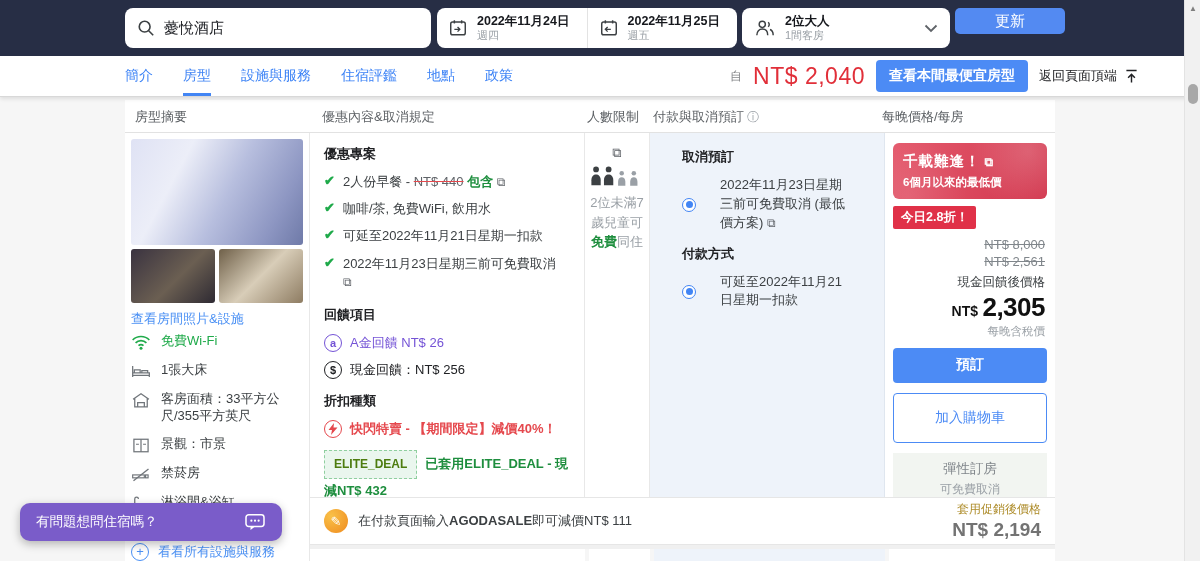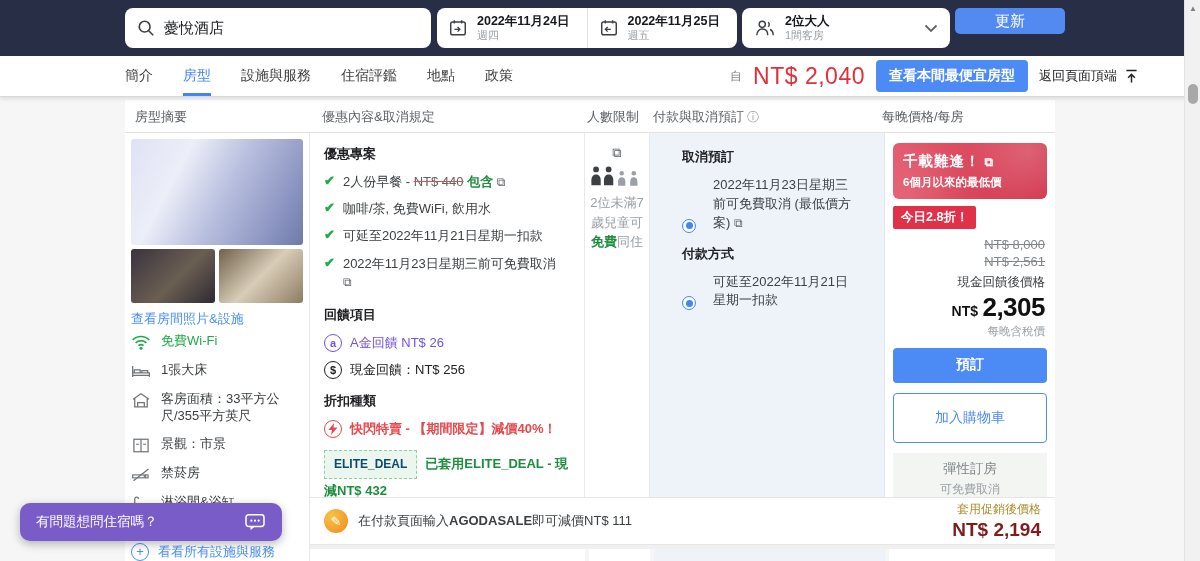--- a/index.html
+++ b/index.html
@@ -14,21 +14,21 @@
   .datebox+.datebox{border-left:1px solid #e3e3e3}
   .dtxt b{display:block;font-size:12.5px;color:#16181d;font-weight:700;line-height:1.25}
   .dtxt span{display:block;font-size:11px;color:#9aa0a6;line-height:1.2}
   .occbox{position:absolute;left:742px;top:8px;width:208px;height:40px;background:#fff;border-radius:8px;display:flex;align-items:center;gap:9px;padding:0 12px}
   .occbox .chev{margin-left:auto}
   .updatebtn{position:absolute;left:955px;top:8px;width:110px;height:26px;background:#538af2;border:none;border-radius:5px;color:#fff;font-size:15px;font-family:inherit;cursor:pointer}
 
   
   .tabbar{position:absolute;left:0;top:56px;width:1200px;height:41px;background:#fff;border-bottom:1px solid #d8d8d8;box-shadow:0 2px 4px rgba(0,0,0,.10);z-index:10}
   .tabs{position:absolute;left:125px;top:0;height:100%;display:flex;gap:30px}
-  .tab{height:100%;display:flex;align-items:center;font-size:14px;color:#404040;border-bottom:3px solid transparent;padding-top:3px;cursor:pointer}
+  .tab{height:100%;display:flex;align-items:center;font-size:14px;color:#3b82f6;border-bottom:3px solid transparent;padding-top:3px;cursor:pointer}
   .tab.active{color:#4285f4;border-bottom-color:#4285f4}
   .tabright{position:absolute;right:60px;top:0;height:100%;display:flex;align-items:center;gap:11px}
   .fromlbl{font-size:12px;color:#85878a}
   .fromprice{font-size:23px;color:#e12f39;letter-spacing:.5px}
   .cheapbtn{background:#4c8bf5;color:#fff;border:none;border-radius:4px;font-size:14px;font-weight:700;padding:7px 13px;font-family:inherit;cursor:pointer}
   .backtop{display:flex;align-items:center;gap:6px;font-size:13px;color:#202124;cursor:pointer}
 
   
   .content{position:absolute;left:125px;top:100px;width:930px}
   .thead{position:absolute;left:0;top:0;width:930px;height:33px;background:#fff;border-bottom:1px solid #e2e2e2}
@@ -70,30 +70,30 @@
   .badge{width:18px;height:18px;border-radius:50%;font-size:11px;font-weight:700;display:flex;align-items:center;justify-content:center;flex:0 0 18px}
   .badge.a{border:1.5px solid #7453d6;color:#7453d6}
   .badge.c{border:1.5px solid #202124;color:#202124}
   .rw .rt{font-size:13px}
   .rw.purple .rt{color:#7453d6}
   .rw.dark .rt{color:#202124}
   .flash{display:flex;gap:8px;align-items:center;margin-bottom:12px}
   .boltic{width:18px;height:18px;border:1.5px solid #e5484d;border-radius:50%;display:flex;align-items:center;justify-content:center;flex:0 0 18px}
   .flash .rt{font-size:13px;font-weight:700;color:#e5484d}
   .elite{font-size:13px;font-weight:700;color:#1e8e3e;line-height:1.9}
-  .elitetag{display:inline-block;background:#eaf6ee;border:1px dashed #8fcf9f;color:#0c4a6e;font-size:12px;font-weight:700;padding:2px 9px;border-radius:0;margin-right:8px}
+  .elitetag{display:inline-block;background:#eaf6ee;border:1px dashed #8fcf9f;color:#4d7c0f;font-size:12px;font-weight:700;padding:2px 9px;border-radius:0;margin-right:8px}
 
   
   .limitpop{font-size:13px;color:#5f6368;cursor:pointer}
   .persons{margin-top:4px}
   .limittxt{font-size:13px;color:#9aa0a6;line-height:1.5;padding:0 3px;margin-top:2px}
   .limittxt b{color:#1e8e3e}
 
   
-  .radio-row{display:flex;gap:17px;margin-bottom:12px;align-items:flex-end;cursor:pointer}
+  .radio-row{display:flex;gap:24px;margin-bottom:12px;align-items:center;cursor:pointer}
   .radio{width:14px;height:14px;border:1.5px solid #4285f4;border-radius:50%;position:relative;flex:0 0 14px;margin-top:1px;background:#fff}
   .radio::after{content:"";position:absolute;left:2.5px;top:2.5px;width:7px;height:7px;border-radius:50%;background:#4285f4}
   .radio-row .rtxt{font-size:13px;color:#3c4043;line-height:1.45}
   .c4title{font-size:13px;font-weight:700;color:#202124;margin-bottom:10px}
   .c4title.mt{margin-top:4px}
 
   
   .banner{background:radial-gradient(circle at 88% 15%,rgba(255,255,255,.18),transparent 42%),radial-gradient(circle at 10% 95%,rgba(255,255,255,.10),transparent 40%),linear-gradient(115deg,#e45a6d,#d2374e);border-radius:6px;padding:9px 10px;color:#fff}
   .banner .bt{font-size:14.5px;font-weight:700;letter-spacing:1px}
   .banner .bt .popup{color:#fff;margin-left:4px}
@@ -113,21 +113,21 @@
   .flexbox .fs{font-size:12px;color:#9aa0a6;margin-top:3px}
   .roomsleft{margin-top:8px;text-align:right;font-size:13px;font-weight:700;color:#e0262e}
 
   
   .promorow{position:absolute;left:185px;top:397px;width:745px;height:48px;background:#fff;border-top:1px solid #e6e6e6;border-bottom:1px solid #e6e6e6;display:flex;align-items:center;padding:0 14px}
   .promoic{width:24px;height:24px;border-radius:50%;background:radial-gradient(circle at 30% 30%,#f9c148,#ef8b1f);color:#fff;font-size:13px;display:flex;align-items:center;justify-content:center;margin-right:10px;flex:0 0 24px}
   .promotxt{font-size:13px;color:#3c4043}
   .promotxt b{font-weight:700}
   .promoright{margin-left:auto;text-align:right}
   .promoright .pl{font-size:12px;color:#ad8b28}
-  .promoright .pp{font-size:19px;font-weight:700;color:#7f1d1d;margin-top:1px}
+  .promoright .pp{font-size:19px;font-weight:700;color:#737373;margin-top:1px}
 
   
   .nextgap{position:absolute;left:185px;top:445px;width:745px;height:4px;background:#f0f0f0}
   .nextrow{position:absolute;left:185px;top:449px;width:745px;height:13px}
   .nb{position:absolute;top:0;height:13px;background:#fff}
   .nb1{left:0;width:275px}.nb2{left:279px;width:61px}.nb3{left:344px;width:231px;background:#eef3fa}.nb4{left:579px;width:166px}
 
   
   .chat{position:absolute;left:20px;top:503px;width:262px;height:38px;background:#7a5cc9;border-radius:10px;display:flex;align-items:center;padding:3px 16px;box-shadow:0 3px 10px rgba(0,0,0,.28);z-index:60;cursor:pointer}
   .chat .ct{color:#fff;font-size:13.5px}

